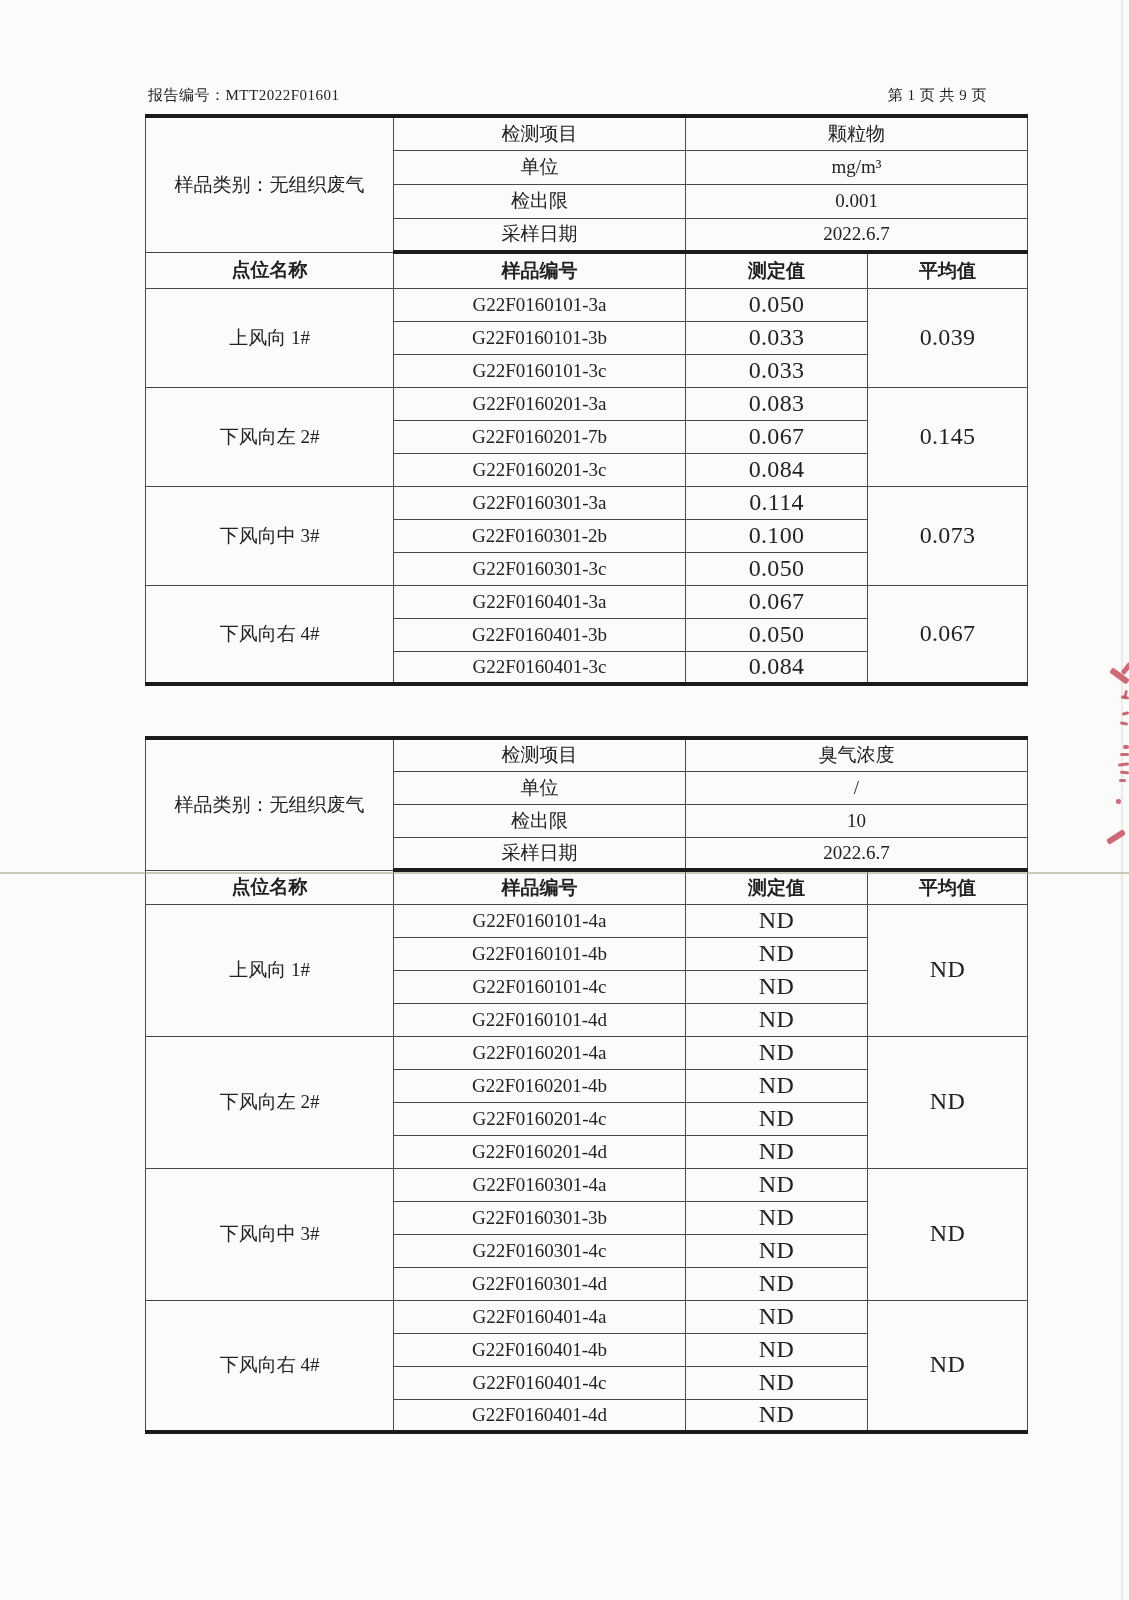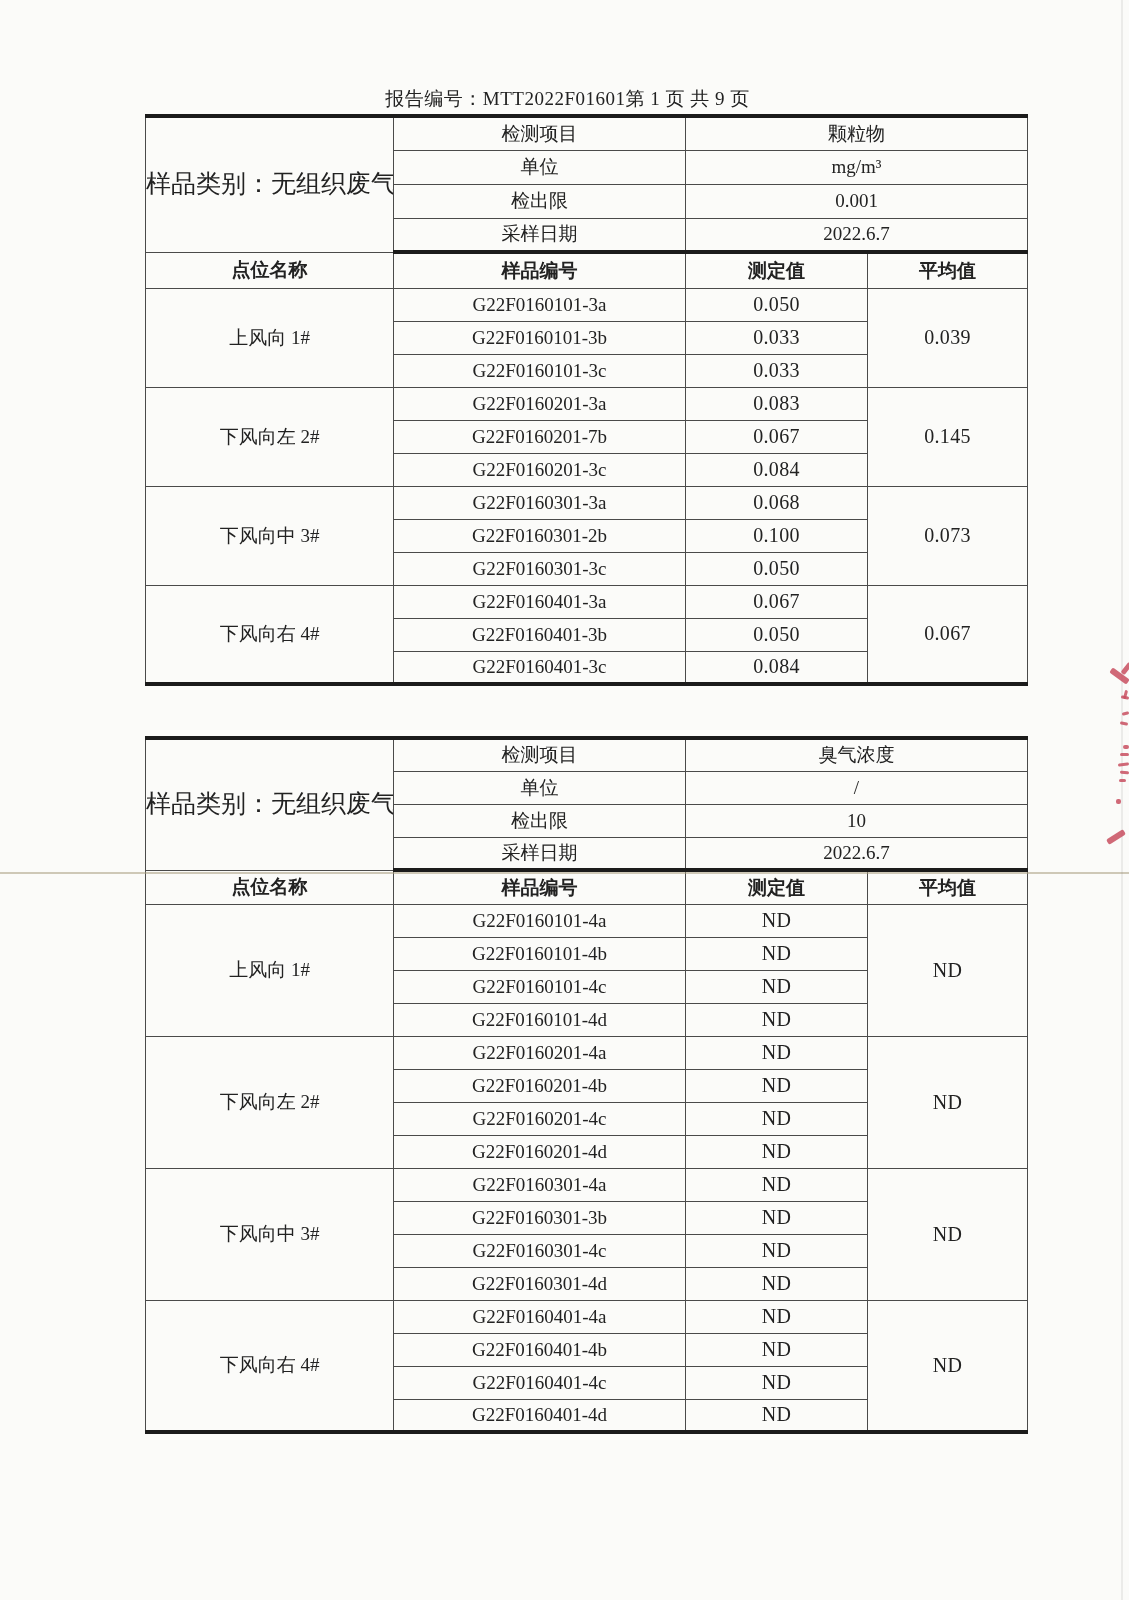--- a/index.html
+++ b/index.html
@@ -12,22 +12,22 @@
   }
   html,body{margin:0;padding:0;}
   body{
     width:1129px;height:1600px;position:relative;overflow:hidden;
     background:#fbfbf9;
     font-family:"Liberation Serif","DejaVu Serif",serif;
     color:var(--ink);
   }
   .page-header{
     position:absolute;left:148px;top:86px;width:879px;
-    display:flex;justify-content:center;align-items:flex-end;
-    font-size:19px;letter-spacing:0.5px;
+    display:flex;justify-content:space-between;align-items:flex-end;
+    font-size:15px;letter-spacing:0.5px;
   }
   .page-header .pagenum{padding-right:40px;}
   table.t{
     position:absolute;left:145px;width:882px;
     border-collapse:collapse;table-layout:fixed;
     font-size:19px;
     border-top:4.5px solid var(--thick);
     border-bottom:4.5px solid var(--thick);
     border-left:1.6px solid var(--line);
     border-right:1.2px solid rgba(70,70,70,0.25);
@@ -39,22 +39,22 @@
     text-align:center;vertical-align:middle;
     padding:0;line-height:1.15;overflow:hidden;
     white-space:nowrap;
   }
   .t tr.mh{height:34px;}
   .t tr.ch{height:36px;font-weight:bold;}
   .t tr.bh{height:33px;}
   .t2 tr.mh{height:33px;}
   .t2 tr.ch{height:34px;}
   .t tr.meta-end td{border-bottom:4px solid var(--thick);}
-  .t td.val{font-size:20px;letter-spacing:0.3px;}
-  .t td.cat{font-size:25px;}
+  .t td.val{font-size:24px;letter-spacing:0.3px;}
+  .t td.cat{font-size:19px;}
   
   .fold-line{
     position:absolute;left:0;top:872px;width:1129px;height:2px;
     background:var(--fold-color);
   }
   
   .edge-line{
     position:absolute;left:1121px;top:0;width:2px;height:1600px;
     background:rgba(120,120,120,0.12);
   }
@@ -141,21 +141,21 @@
       <td class="val">0.067</td>
     </tr>
     <tr class="bh">
       <td>G22F0160201-3c</td>
       <td class="val">0.084</td>
     </tr>
 
     <tr class="bh">
       <td rowspan="3">下风向中 3#</td>
       <td>G22F0160301-3a</td>
-      <td class="val">0.068</td>
+      <td class="val">0.114</td>
       <td class="val" rowspan="3">0.073</td>
     </tr>
     <tr class="bh">
       <td>G22F0160301-2b</td>
       <td class="val">0.100</td>
     </tr>
     <tr class="bh">
       <td>G22F0160301-3c</td>
       <td class="val">0.050</td>
     </tr>

